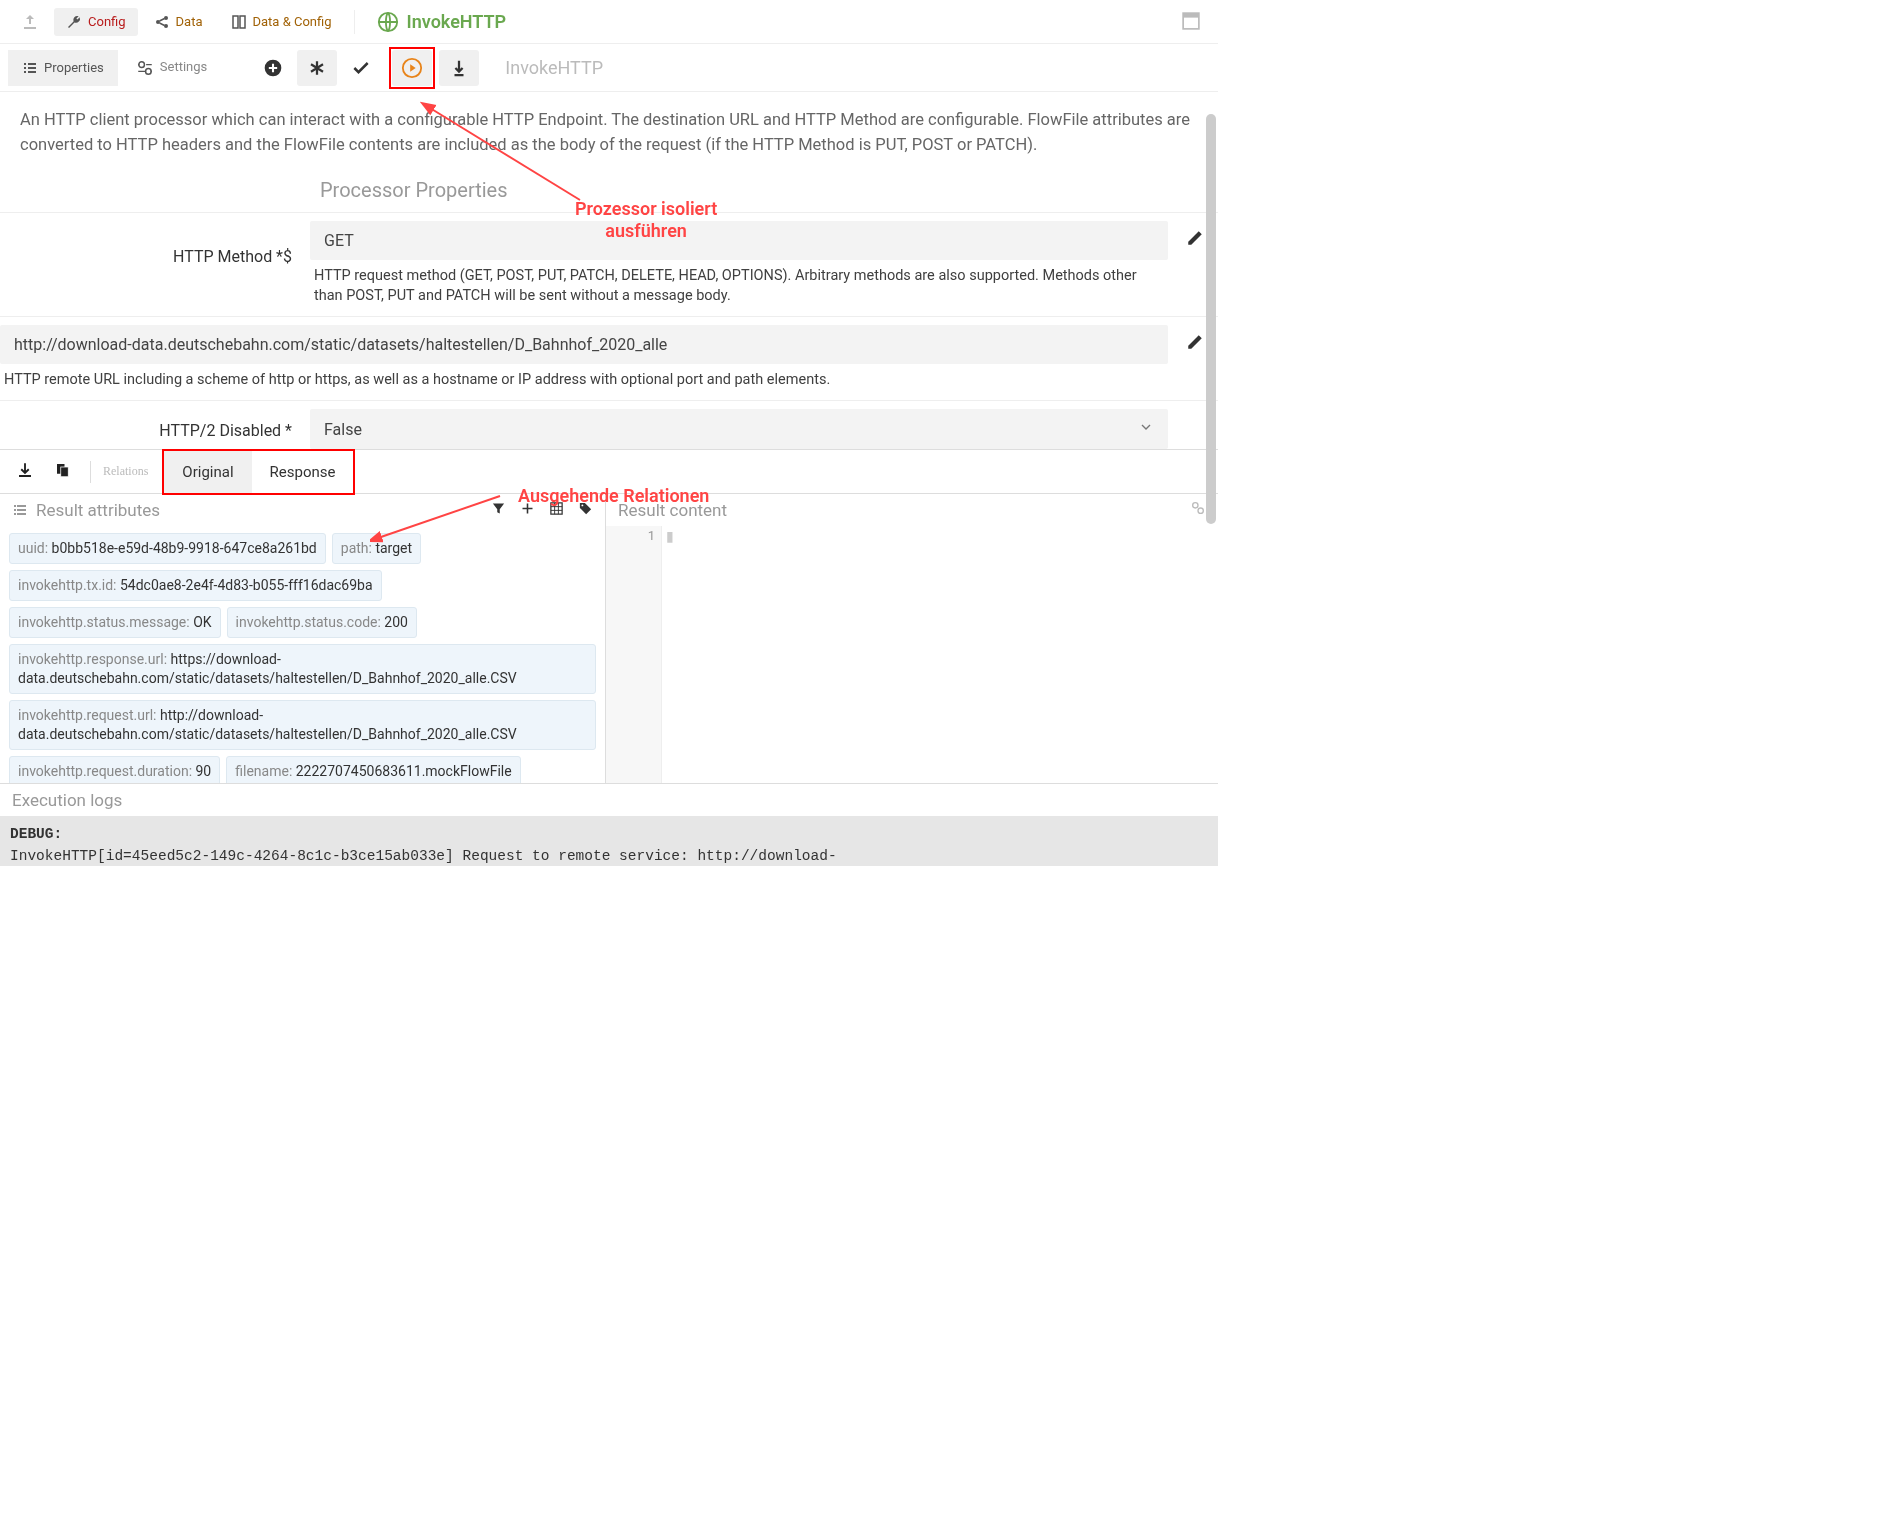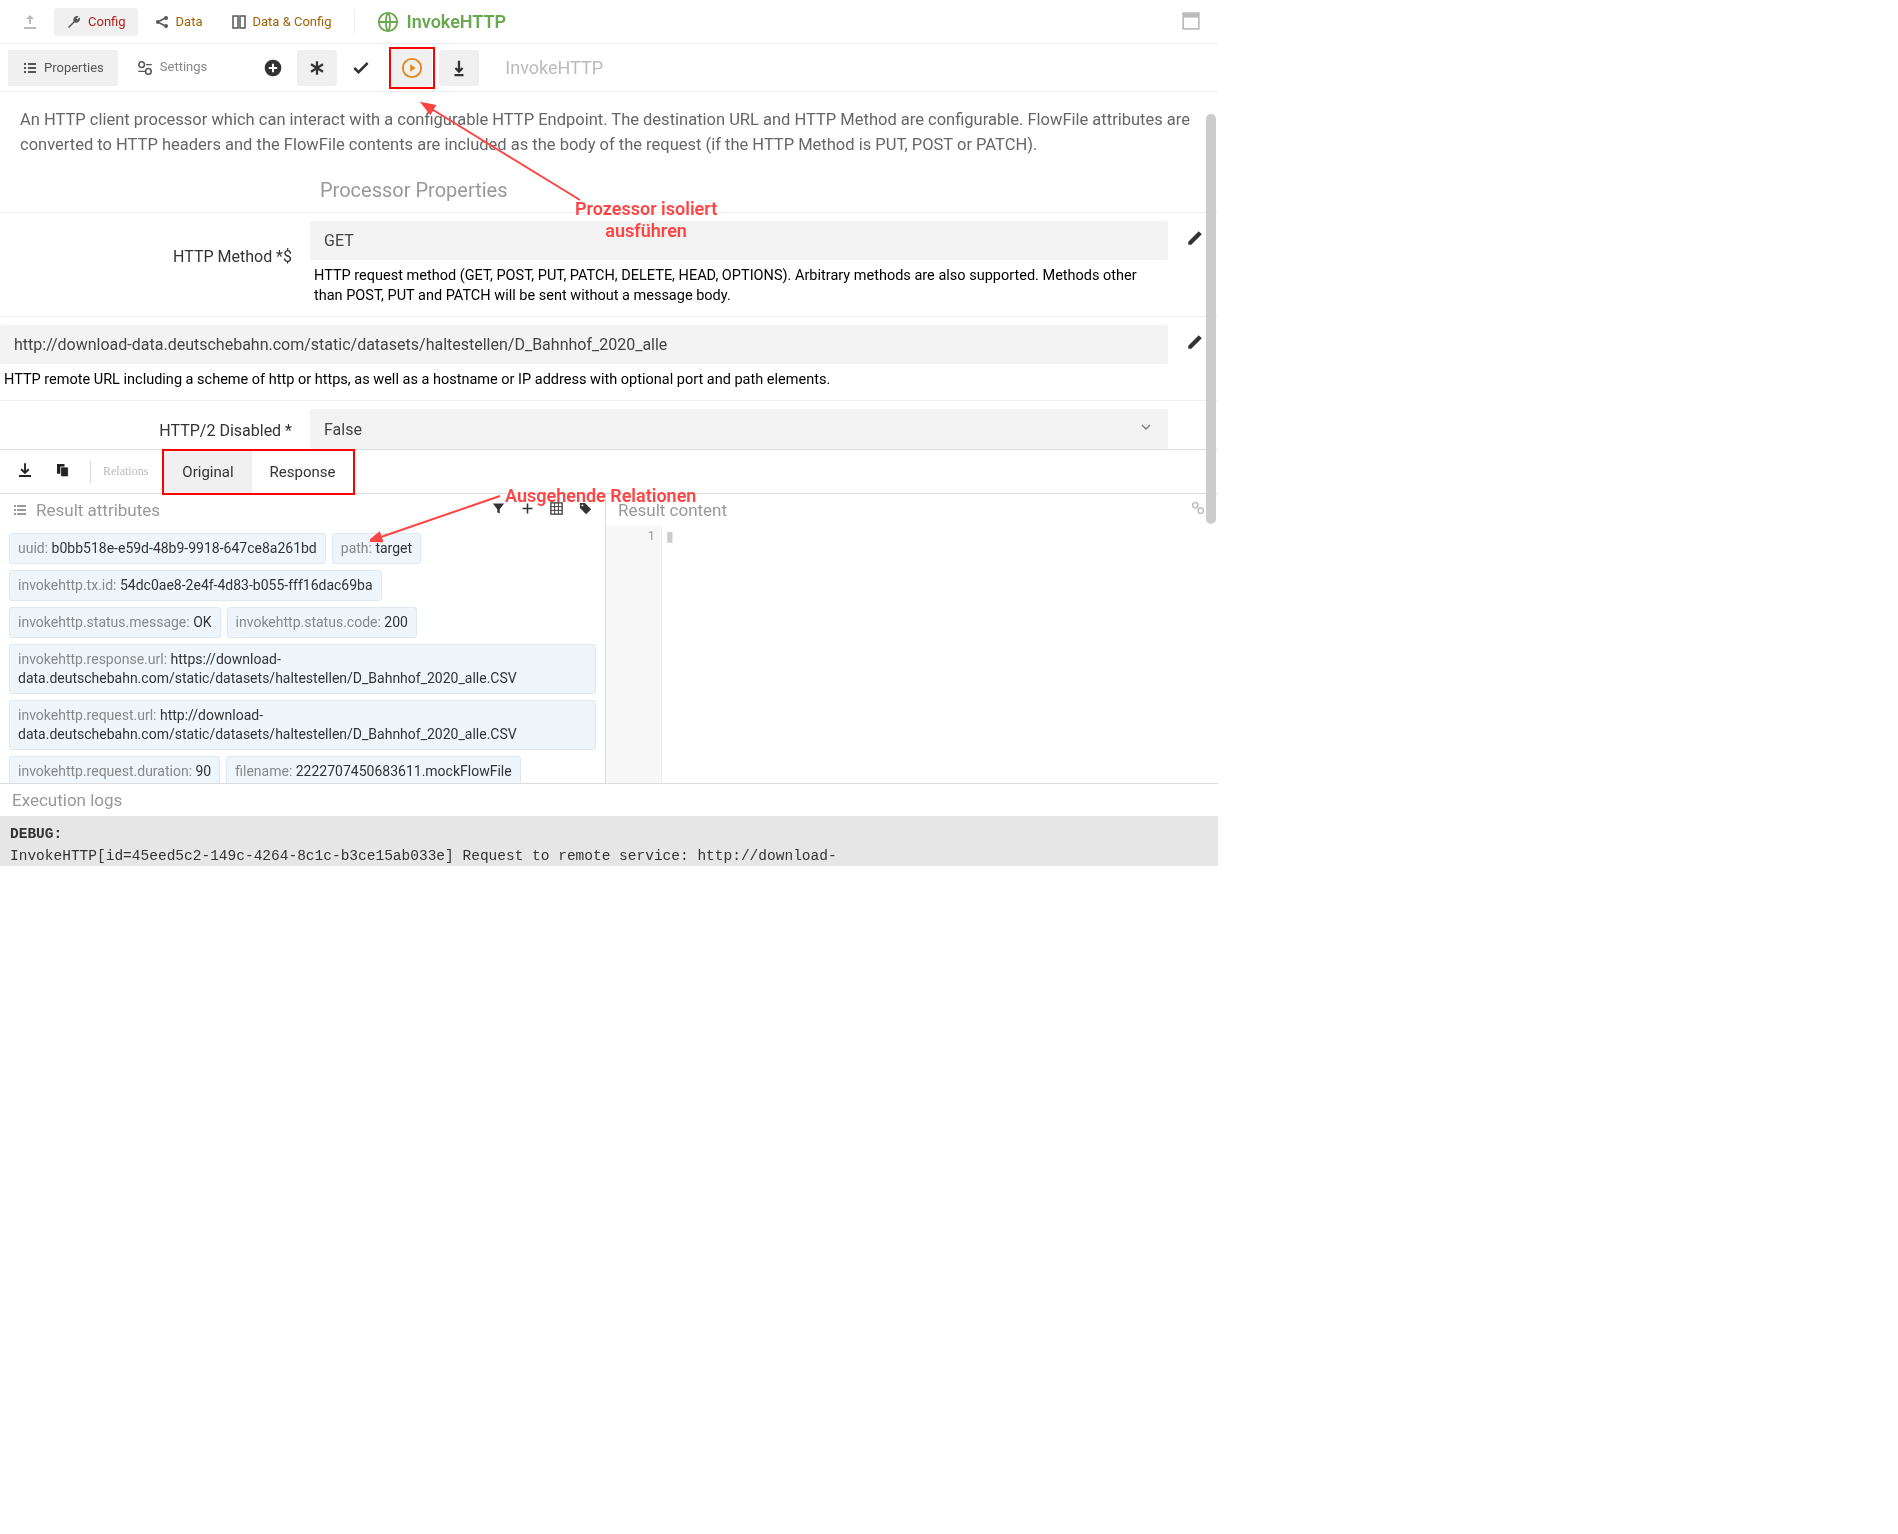--- a/index.html
+++ b/index.html
@@ -128,21 +128,21 @@
   padding: 10px 14px;
   font-size: 16px;
   color: #444;
   border-radius: 2px;
   display: flex;
   align-items: center;
   justify-content: space-between;
 }
 .prop-input.truncate { white-space: nowrap; overflow:hidden; text-overflow: clip; color:#444;}
 .prop-help {
-  color: #000000;
+  color: #404040;
   font-size: 14.5px;
   padding: 6px 4px 0 4px;
   line-height: 1.4;
 }
 .edit-icon {
   position: absolute;
   right: 14px;
   top: 8px;
   color: #333;
 }
@@ -523,21 +523,21 @@
 ausführen</div>
 <svg class="arrow" style="left:420px; top:100px;" width="180" height="110">
   <defs>
       <marker id="ah1" markerWidth="10" markerHeight="10" refX="2" refY="3" orient="auto">
         <path d="M0,0 L0,6 L8,3 z" fill="#f44"></path>
       </marker>
     </defs>
   <line x1="160" y1="100" x2="10" y2="8" stroke="#f44" stroke-width="2" marker-end="url(#ah1)"></line>
 </svg>
 
-<div class="annotation" style="left:505px; top:485px;">Ausgehende Relationen</div>
+<div class="annotation" style="left:518px; top:485px;">Ausgehende Relationen</div>
 <svg class="arrow" style="left:370px; top:490px;" width="140" height="60">
   <defs>
       <marker id="ah2" markerWidth="10" markerHeight="10" refX="2" refY="3" orient="auto">
         <path d="M0,0 L0,6 L8,3 z" fill="#f44"></path>
       </marker>
     </defs>
   <line x1="130" y1="6" x2="8" y2="48" stroke="#f44" stroke-width="2" marker-end="url(#ah2)"></line>
 </svg>
 
 </body></html>

